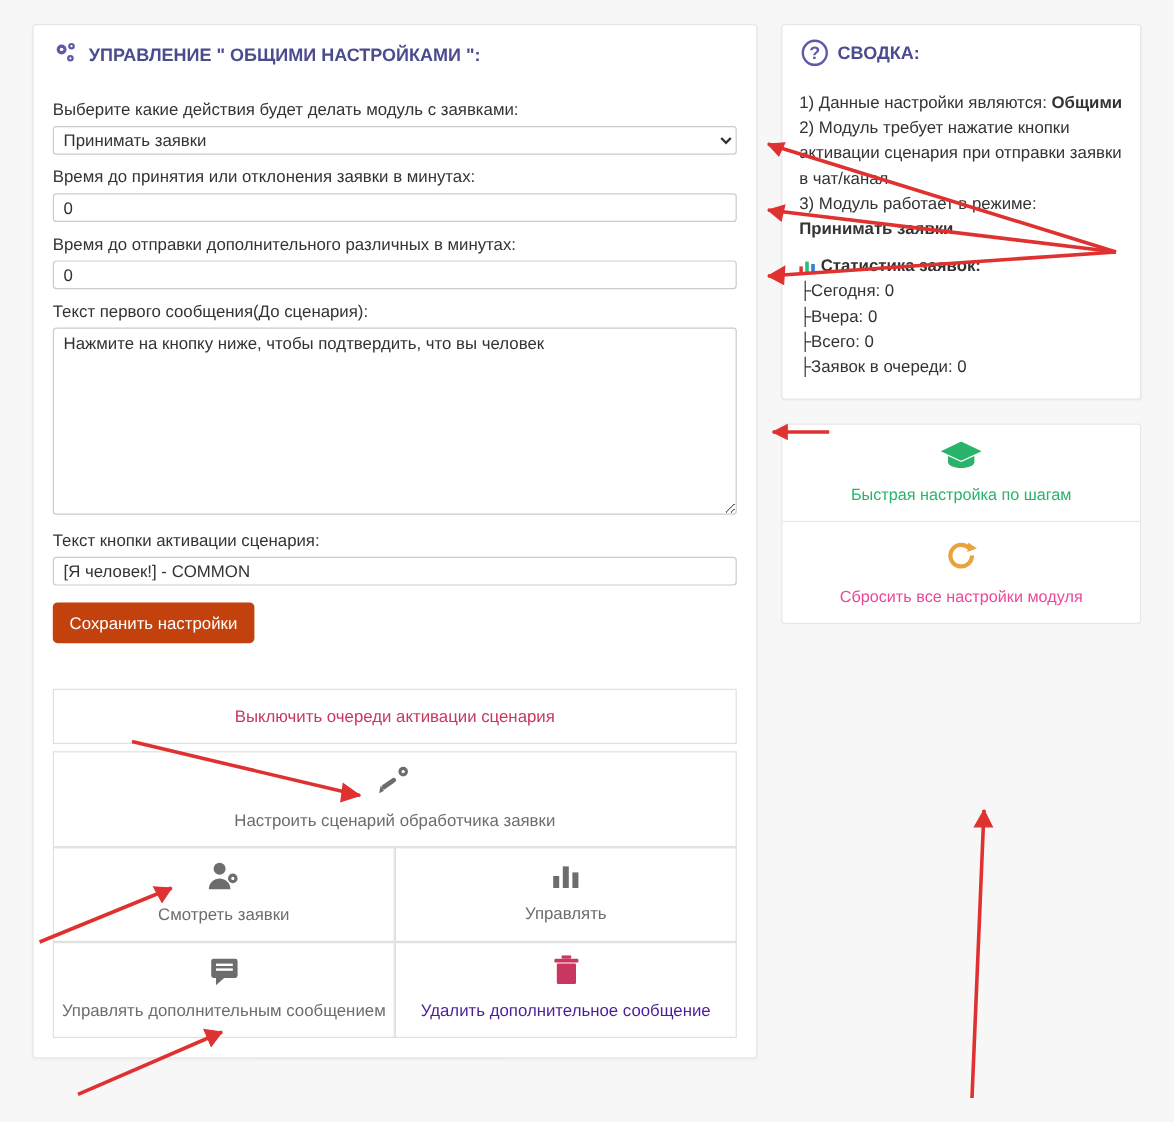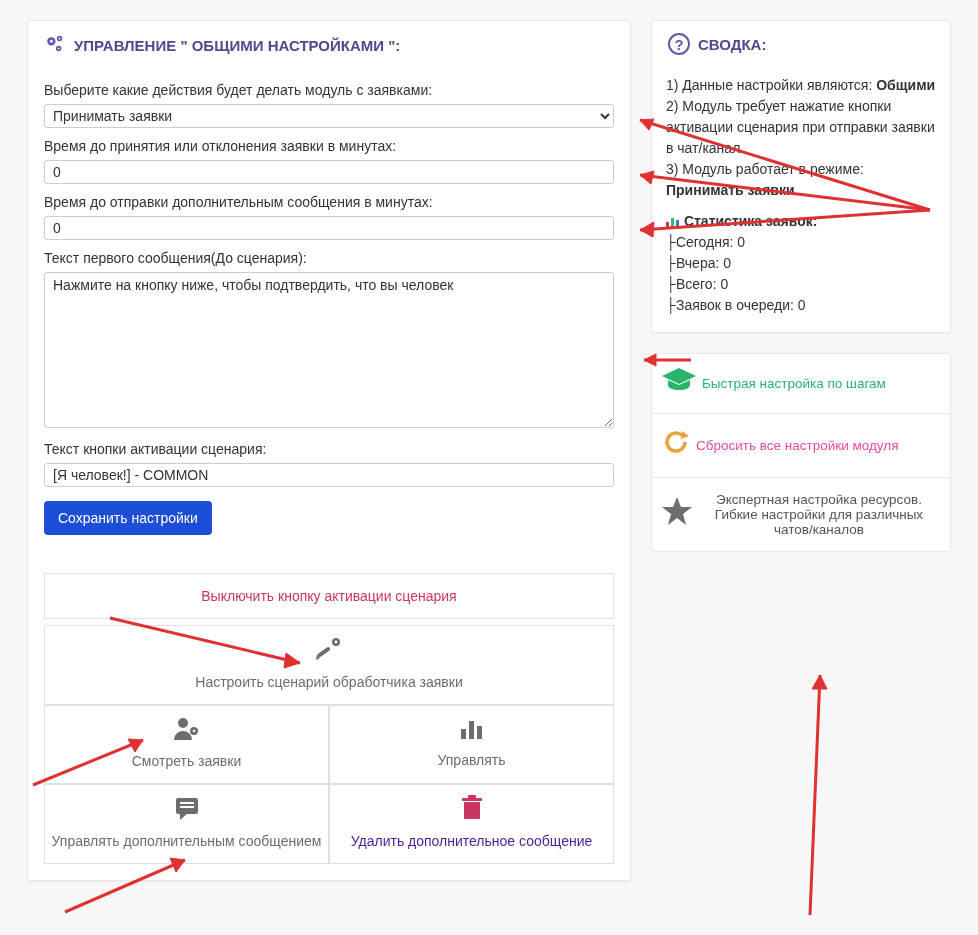--- a/index.html
+++ b/index.html
@@ -35,21 +35,21 @@
   .panel-body { padding: 4px 16px 16px 16px; }
   .form-label { font-size:14px; margin-top:10px; margin-bottom:6px; color:#333; }
   select.form-control, input.form-control, textarea.form-control {
     width:100%; border:1px solid #ccc; border-radius:3px; background:#fff;
     padding:4px 8px; font-family:inherit; font-size:14px; color:#333;
   }
   select.form-control { height:24px; padding:0 4px; }
   input.form-control { height:24px; }
   textarea.form-control { height:156px; resize:vertical; }
   .btn-save {
-    margin-top:14px; background:#1d4ed8; border:none; color:#fff;
+    margin-top:14px; background:#c2410c; border:none; color:#fff;
     padding:9px 14px; border-radius:4px; cursor:pointer; font-size:14px;
   }
   .action-row {
     margin-top:38px; border:1px solid #e0e0e0; text-align:center;
     padding:14px 0; color:#c9365f; font-size:14px; cursor:pointer;
   }
   .tiles { display:flex; flex-wrap:wrap; margin-top:6px; }
   .tile {
     border:1px solid #e0e0e0; text-align:center; padding:10px 4px 14px 4px;
     color:#6d6d6d; font-size:14px; cursor:pointer;
@@ -57,21 +57,21 @@
     gap:6px;
   }
   .tile.full { width:100%; }
   .tile.half { width:50%; }
   .tile .ticon { font-size:26px; color:#6d6d6d; line-height:1.1; }
   .tile.danger { color:#4c1d95; }
   .tile.danger .ticon { color:#c9365f; }
   .side-panel .panel-body { padding:10px 14px 16px 14px; font-size:14px; color:#333; line-height:1.5; }
   .stat-line { white-space:nowrap; }
   .side-tiles { border:1px solid #e7e7e7; border-radius:3px; overflow:hidden; background:#fff; }
-  .stile { text-align:center; padding:14px 10px; border-bottom:1px solid #e7e7e7; cursor:pointer; font-size:13.5px; color:#555; display:flex; flex-direction:row; align-items:center; gap:6px; }
+  .stile { text-align:center; padding:14px 10px; border-bottom:1px solid #e7e7e7; cursor:pointer; font-size:13.5px; color:#555; display:flex; flex-direction:column; align-items:center; gap:6px; }
   .stile:last-child { border-bottom:none; }
   .stile.green { color:#29b36b; }
   .stile.orange { color:#ec4899; }
   .stile .sicon { font-size:26px; }
   .stile.green .sicon { color:#29b36b; }
   .stile.orange .sicon { color:#e8a33d; }
   .stile.grey .sicon { color:#6d6d6d; font-size:30px; }
   .gear-icon { color:#5b5ba8; font-size:20px; line-height:1; }
   .q-icon {
     width:22px;height:22px;border-radius:50%;border:2px solid #5b5ba8;color:#5b5ba8;
@@ -105,32 +105,32 @@
     </div>
     <div class="panel-body">
       <div class="form-label">Выберите какие действия будет делать модуль с заявками:</div>
       <select class="form-control">
         <option>Принимать заявки</option>
       </select>
 
       <div class="form-label">Время до принятия или отклонения заявки в минутах:</div>
       <input class="form-control" value="0" style="">
 
-      <div class="form-label">Время до отправки дополнительным сообщения в минутах:</div>
+      <div class="form-label">Время до отправки дополнительного различных в минутах:</div>
       <input class="form-control" value="0" style="">
 
       <div class="form-label">Текст первого сообщения(До сценария):</div>
       <textarea class="form-control" style="">Нажмите на кнопку ниже, чтобы подтвердить, что вы человек</textarea>
 
       <div class="form-label">Текст кнопки активации сценария:</div>
       <input class="form-control" value="[Я человек!] - COMMON" style="">
 
       <button class="btn-save">Сохранить настройки</button>
 
-      <div class="action-row">Выключить кнопку активации сценария</div>
+      <div class="action-row">Выключить очереди активации сценария</div>
 
       <div class="tiles">
         <div class="tile full">
           <span class="ticon">
             <svg width="30" height="26" viewBox="0 0 30 26">
                 <g fill="#6d6d6d">
                   <rect x="3" y="14" width="14" height="4" rx="2" transform="rotate(-35 10 16)"></rect>
                   <polygon points="2,24 6,22 3,18"></polygon>
                   <circle cx="22" cy="6" r="4"></circle>
                   <circle cx="22" cy="6" r="1.4" fill="#fff"></circle>
@@ -241,28 +241,20 @@
         <span class="sicon">
           <svg width="28" height="28" viewBox="0 0 28 28">
               <g fill="none" stroke="#e8a33d" stroke-width="3.5">
                 <path d="M23 14a9 9 0 1 1-3-6.7"></path>
               </g>
               <polygon points="20,3 27,8 19,11" fill="#e8a33d"></polygon>
             </svg>
         </span>
         <span>Сбросить все настройки модуля</span>
       </div>
-      <div class="stile grey">
-        <span class="sicon">
-          <svg width="30" height="28" viewBox="0 0 30 28">
-              <polygon fill="#6d6d6d" points="15,0 19,10 30,10 21,17 24,28 15,21 6,28 9,17 0,10 11,10"></polygon>
-            </svg>
-        </span>
-        <span>Экспертная настройка ресурсов. Гибкие настройки для различных чатов/каналов</span>
-      </div>
     </div>
   </div>
 </div>
 
 <svg class="arrow" style="left:630px;top:100px" width="310" height="150">
   <line x1="300" y1="110" x2="10" y2="20" stroke-width="3"></line>
   <polygon points="10,20 24,19 19,30"></polygon>
   <line x1="300" y1="110" x2="10" y2="75" stroke-width="3"></line>
   <polygon points="10,75 24,71 21,84"></polygon>
   <line x1="300" y1="110" x2="10" y2="130" stroke-width="3"></line>

